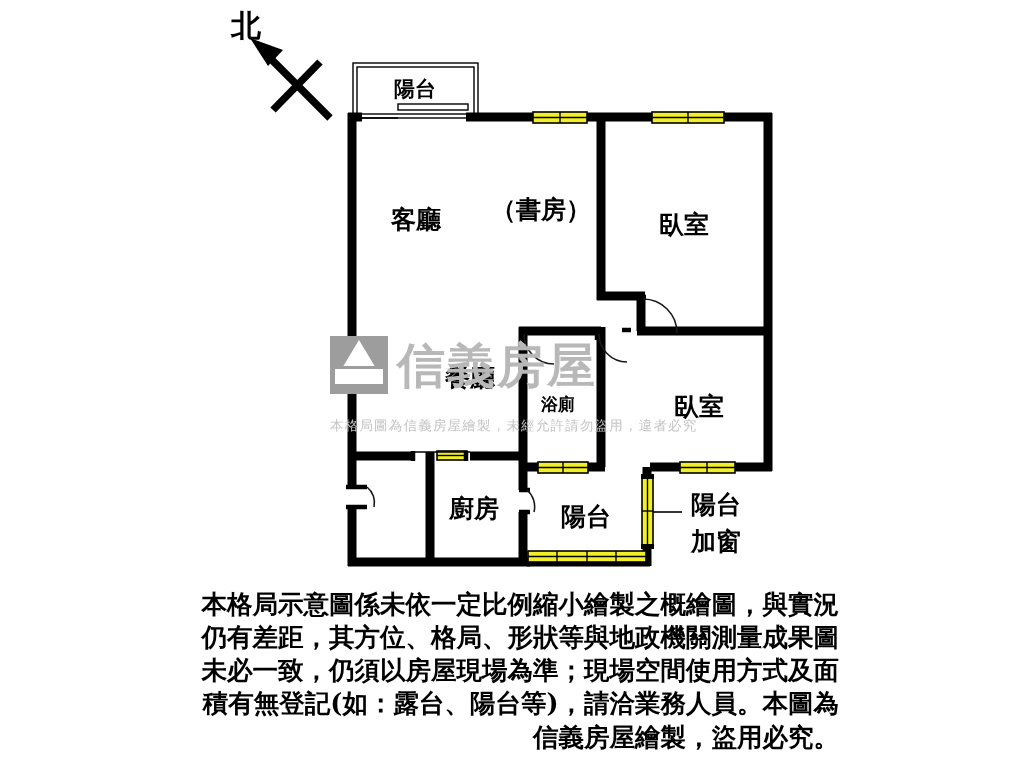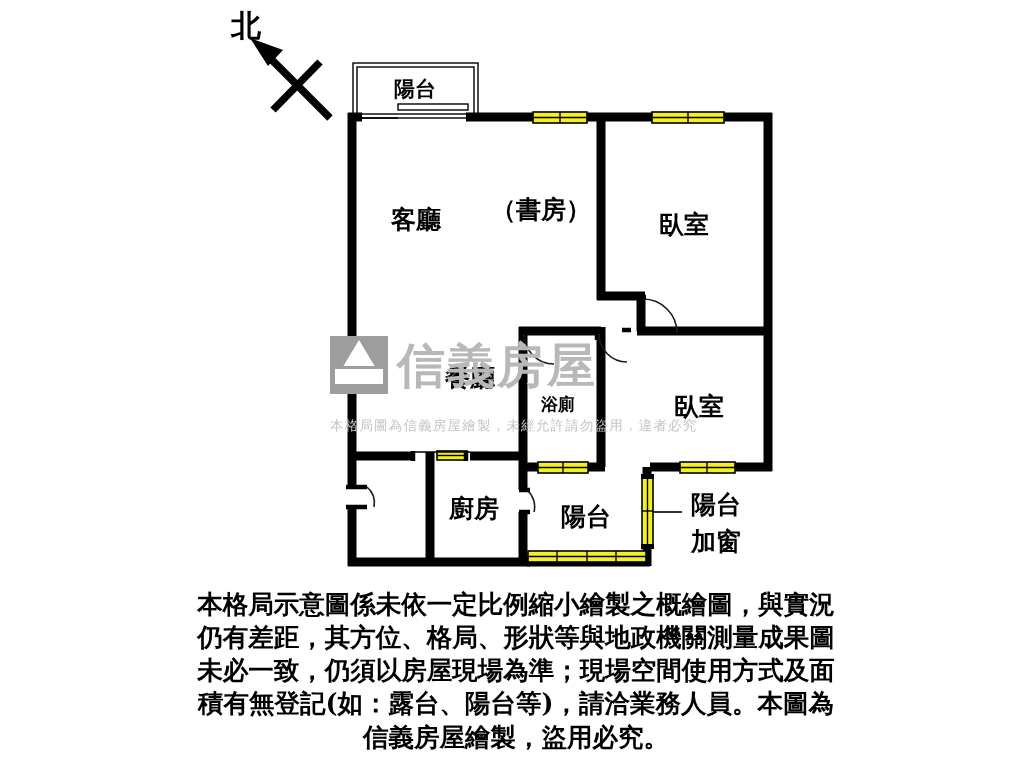--- a/index.html
+++ b/index.html
@@ -60,21 +60,21 @@
     position: absolute;
     left: 193px;
     top: 588px;
     width: 646px;
     font-family: "DejaVu Serif", "Liberation Serif", serif;
     font-size: 25.5px;
     font-weight: 700;
     line-height: 1.30;
     color: #000000;
     letter-spacing: 0px;
-    text-align: center;
+    text-align: right;
     white-space: pre-line;
   }
   
   #watermark {
     position: absolute;
     left: 330px;
     top: 333px;
     width: 364px;
     height: 96px;
     pointer-events: none;

